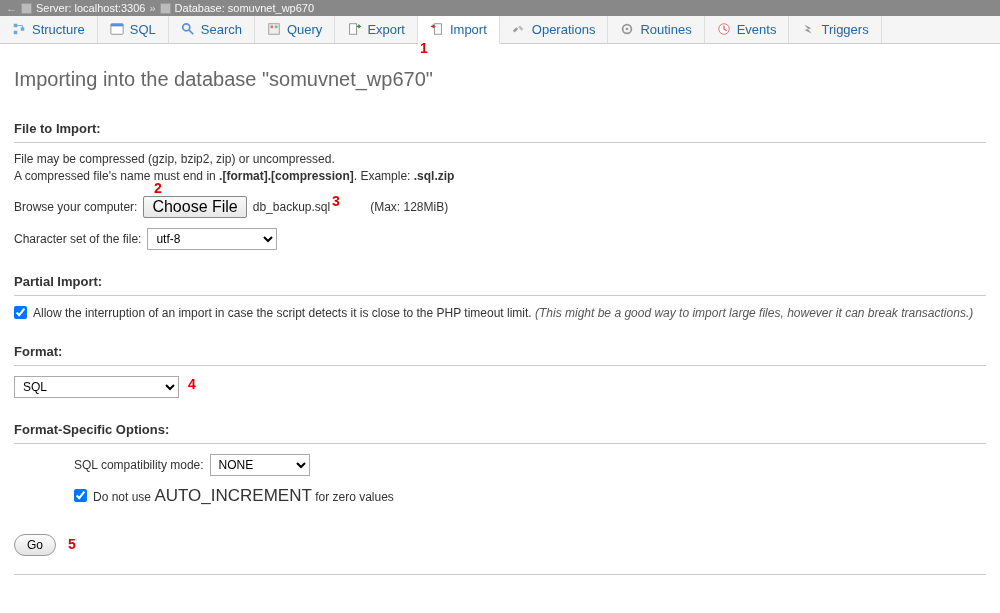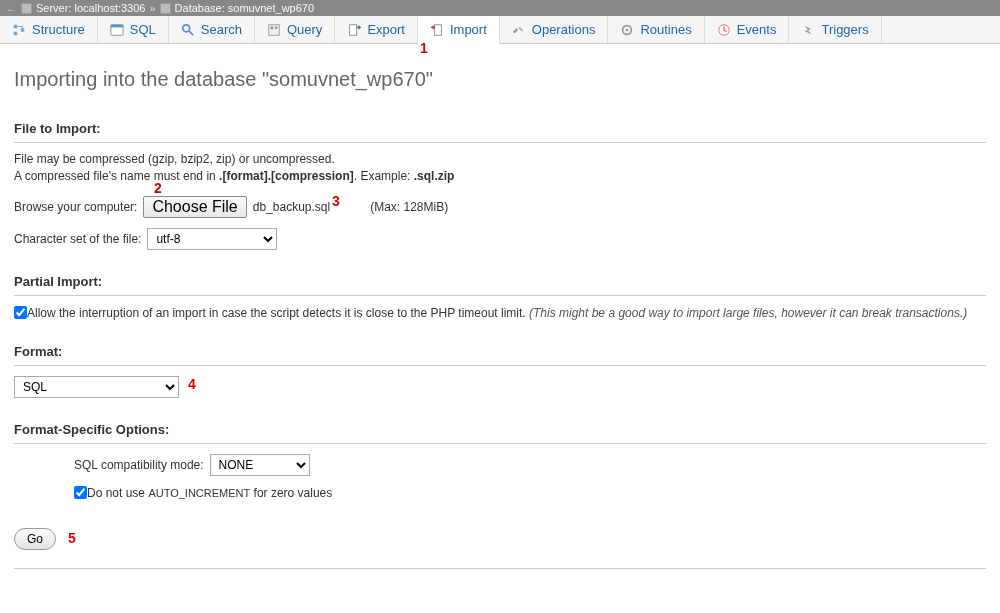--- a/index.html
+++ b/index.html
@@ -2,41 +2,41 @@
 <html><head>
 <meta charset="utf-8">
 <style>
   * { box-sizing: border-box; margin: 0; padding: 0; }
   body { font-family: sans-serif; font-size: 12px; color: #333; background: #fff; width: 1000px; }
   .breadcrumb { background: #888; color: #eee; font-size: 11px; padding: 2px 6px; display: flex; align-items: center; gap: 4px; }
   .breadcrumb a { color: #f8f8f8; text-decoration: none; }
   .breadcrumb .sep { color: #ddd; }
   .bc-icon { display:inline-block; width:11px; height:11px; background:#bbb; border:1px solid #999; }
   .tabs { display: flex; background: #f5f5f5; border-bottom: 1px solid #ccc; font-size: 13px; }
-  .tab { display: flex; align-items: flex-end; gap: 6px; padding: 6px 12px; cursor: pointer; border-right: 1px solid #ddd; }
+  .tab { display: flex; align-items: flex-start; gap: 6px; padding: 6px 12px; cursor: pointer; border-right: 1px solid #ddd; }
   .tab.active { background: #fff; border-bottom: 1px solid #fff; margin-bottom: -1px; }
   .tab .t-icon { width:14px; height:14px; display:inline-flex; align-items:center; justify-content:center; }
   .tab .link { color: #2266aa; }
   .content { padding: 10px 14px; }
   h1 { font-size: 20px; font-weight: normal; color: #666; margin: 14px 0 30px 0; }
   .section-title { font-weight: bold; font-size: 13px; margin-bottom: 6px; }
   hr.sline { border: none; border-bottom: 1px solid #ccc; margin: 2px 0 8px 0; }
   .helptext { font-size: 12px; color: #333; line-height: 1.45; }
   .row { margin: 10px 0; display: flex; align-items: center; gap: 6px; flex-wrap: wrap; }
   .row label.plain { font-size: 12px; }
   select, input[type=text] { font-size: 12px; padding: 2px 4px; border: 1px solid #aaa; background:#fff; }
   .file-btn { font-size: 16px; padding: 1px 8px; border: 1px solid #888; background: linear-gradient(#f9f9f9,#e7e7e7); border-radius: 2px; cursor: pointer; }
   .max { color: #333; margin-left: 34px; }
   .italic { font-style: italic; color: #555; }
   .go-btn { padding: 3px 12px; border: 1px solid #999; border-radius: 12px; background: linear-gradient(#fdfdfd,#e3e3e3); font-size: 12px; cursor:pointer; }
   .red-ann { position: absolute; color: #d00; font-weight: bold; font-size: 14px; pointer-events:none; }
-  .small-caps { font-variant: small-caps; font-size: 11px; }
+  .small-caps { font-variant: small-caps; font-size: 17px; }
   .section-block { margin-top: 24px; }
   .indent { margin-left: 60px; }
-  .checkbox-row { display:flex; gap:0; }
+  .checkbox-row { display:flex; gap:6px; }
   .svg-ico { width:14px; height:14px; }
 </style>
 </head>
 <body>
 
 <div class="breadcrumb">
   <span style="color:#ccc;">←</span>
   <span class="bc-icon"></span>
   <a href="#"><span>Server:</span> <span>localhost:3306</span></a>
   <span class="sep">»</span>

